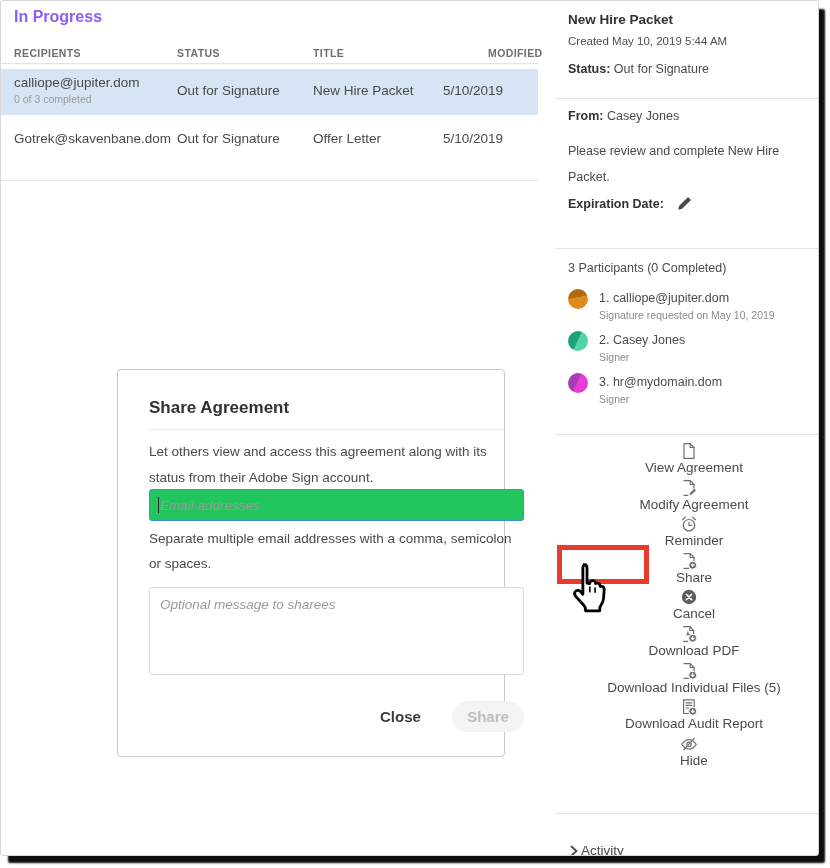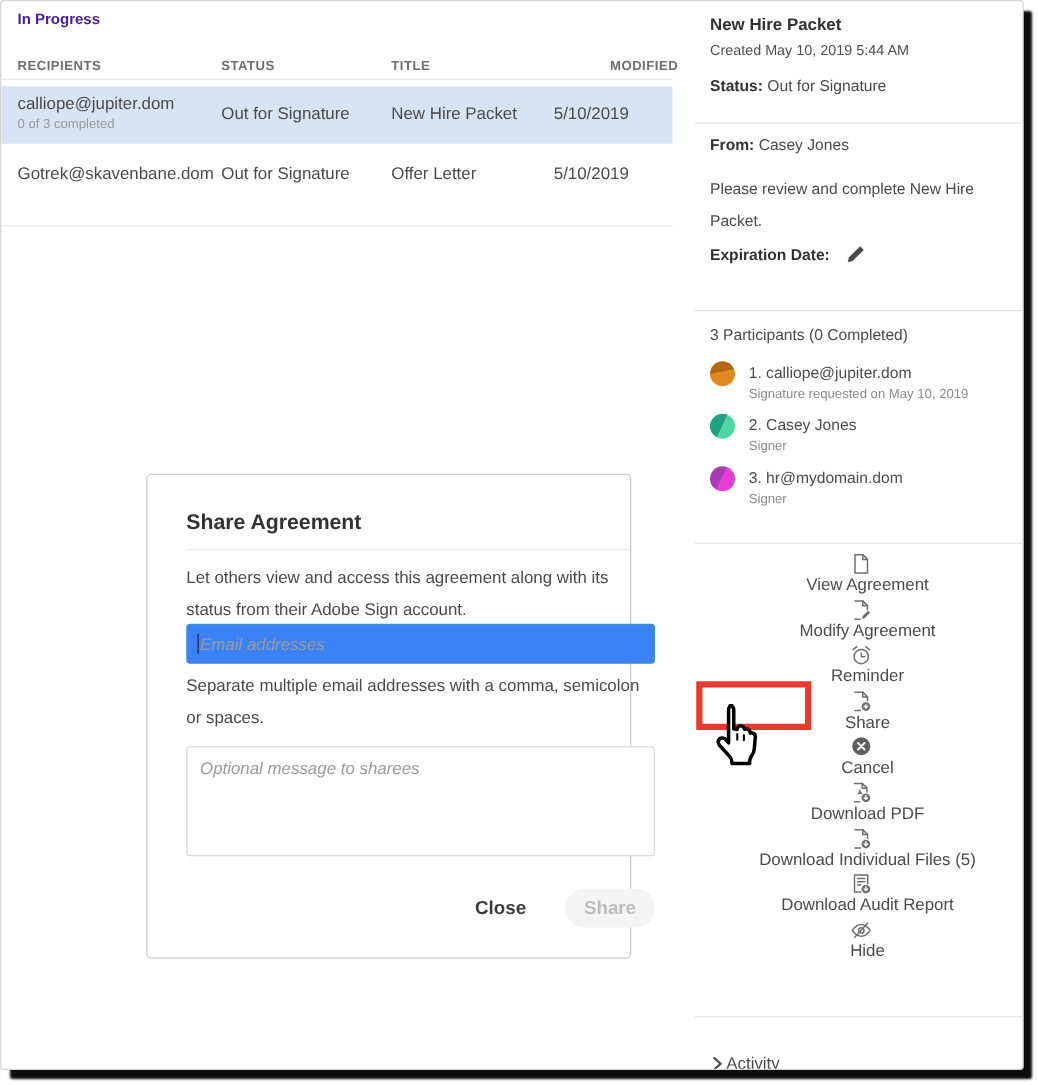--- a/index.html
+++ b/index.html
@@ -10,45 +10,45 @@
     -webkit-font-smoothing:antialiased;
   }
   .frame {
     position:absolute; left:0; top:0; width:819px; height:856px; background:#fff;
     border:1px solid #d6d6d6; border-radius:3px;
     box-shadow:7px 8px 2px -1px #0d0d0d;
     overflow:hidden;
   }
 
   
-  .in-progress-title { position:absolute; left:13px; top:7px; font-size:12px; font-weight:700; color:#4c1d95; }
+  .in-progress-title { position:absolute; left:13px; top:7px; font-size:16px; font-weight:700; color:#8b5cf6; }
   .thead { position:absolute; left:0; top:44px; width:537px; height:19px; border-bottom:1px solid #e4e4e4; }
   .thead span { position:absolute; top:2px; font-size:10.5px; font-weight:700; color:#6e6e6e; letter-spacing:.4px; }
   .col-recipients { left:13px; } .col-status { left:176px; } .col-title { left:312px; } .col-modified { left:442px;margin-left:45px; }
   .trow { position:absolute; left:0; width:537px; height:46px; }
   .trow .cell { position:absolute; font-size:13.5px; color:#4a4a4a; }
   .trow .cell.c1 { left:13px; } .trow .cell.c2 { left:176px; } .trow .cell.c3 { left:312px; } .trow .cell.c4 { left:442px; }
   .trow-1 { top:68px; background:#d7e4f3; }
   .trow-1 .main { top:6px; } .trow-1 .c2,.trow-1 .c3,.trow-1 .c4 { top:14px; }
   .trow-1 .sub { position:absolute; left:13px; top:24px; font-size:10.5px; color:#9a9a9a; }
   .trow-2 { top:114px; height:66px; border-bottom:1px solid #e6e6e6; }
   .trow-2 .cell { top:16px; }
 
   
   .modal {
-    position:absolute; left:116px; top:378px; width:388px; height:388px; background:#fff;
+    position:absolute; left:116px; top:368px; width:388px; height:388px; background:#fff;
     border:1px solid #c9c9c9; border-radius:4px; z-index:10;
   }
   .m-title { position:absolute; left:31px; top:28px; font-size:17px; font-weight:700; color:#323232; }
   .m-sep { position:absolute; left:31px; right:0; top:59px; height:1px; background:#ececec; }
   .m-desc { position:absolute; left:31px; top:69px; width:372px; font-size:13.5px; color:#4a4a4a; line-height:26px; }
   .m-input-wrap { position:absolute; left:31px; top:119px; width:375px; height:32px; }
   .m-input {
     width:100%; height:100%; border:1px solid #3f8fd4; border-radius:3px; padding:0 8px 0 10px;
-    font-family:inherit; font-size:13.5px; color:#323232; outline:none; background:#3b82f6;
+    font-family:inherit; font-size:13.5px; color:#323232; outline:none; background:#22c55e;
   }
   .m-input::placeholder { font-style:italic; color:#9a9a9a; opacity:1; }
   .caret { position:absolute; left:9px; top:8px; width:1px; height:16px; background:#2b2b2b; }
   .m-help { position:absolute; left:31px; top:156px; width:368px; font-size:13.5px; color:#4a4a4a; line-height:25px; }
   .m-textarea {
     position:absolute; left:31px; top:217px; width:375px; height:88px; border:1px solid #d9d9d9; border-radius:3px;
     padding:9px 10px; font-family:inherit; font-size:13.5px; color:#323232; resize:none; outline:none;
   }
   .m-textarea::placeholder { font-style:italic; color:#9a9a9a; opacity:1; }
   .m-close {

